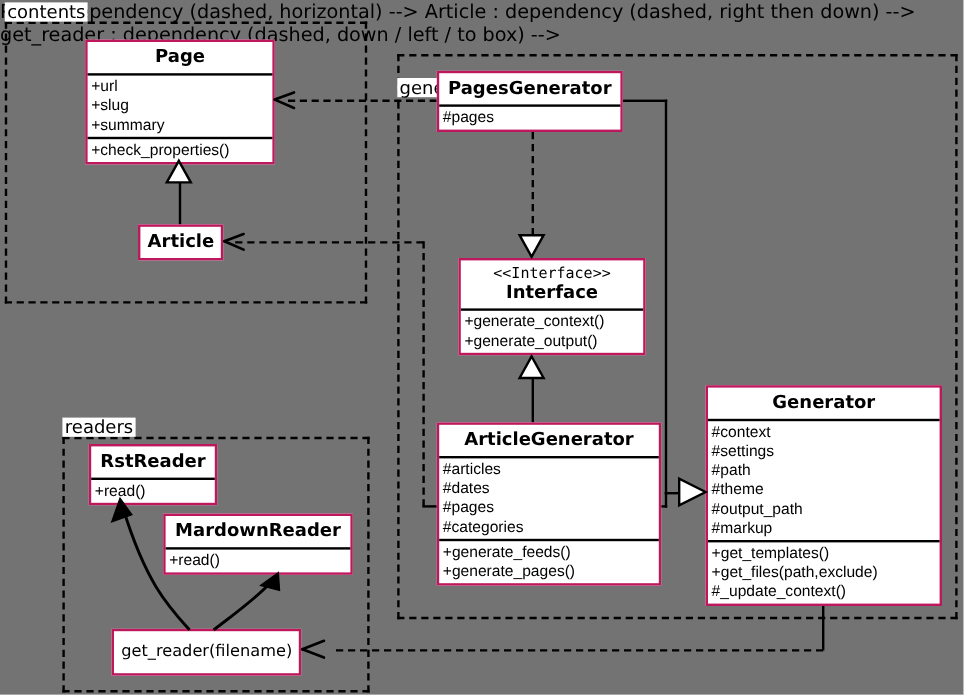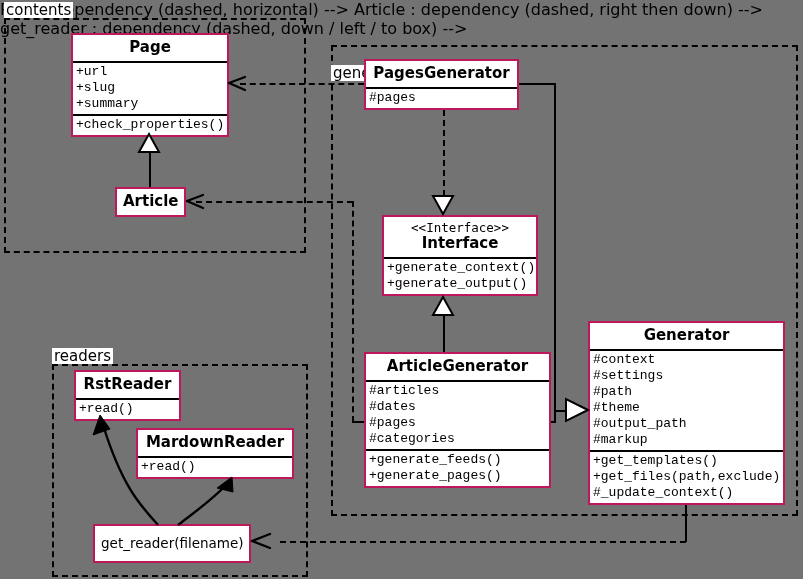--- a/index.html
+++ b/index.html
@@ -60,21 +60,21 @@
     color: #000;
   }
   .uml .cname.withstereo {
     padding-top: 0;
   }
   .uml .compartment {
     border-top: 2px solid #000;
     padding: 1px 0 2px 0;
   }
   .uml .member {
-    font-family: Liberation Mono, monospace;
+    font-family: Liberation Sans, sans-serif;
     font-size: 13px;
     line-height: 16px;
     padding: 0 2px 0 3px;
     white-space: nowrap;
     color: #000;
   }
   .uml.plain .cname {
     font-weight: normal;
     font-size: 13.5px;
     padding: 9px 6px;

